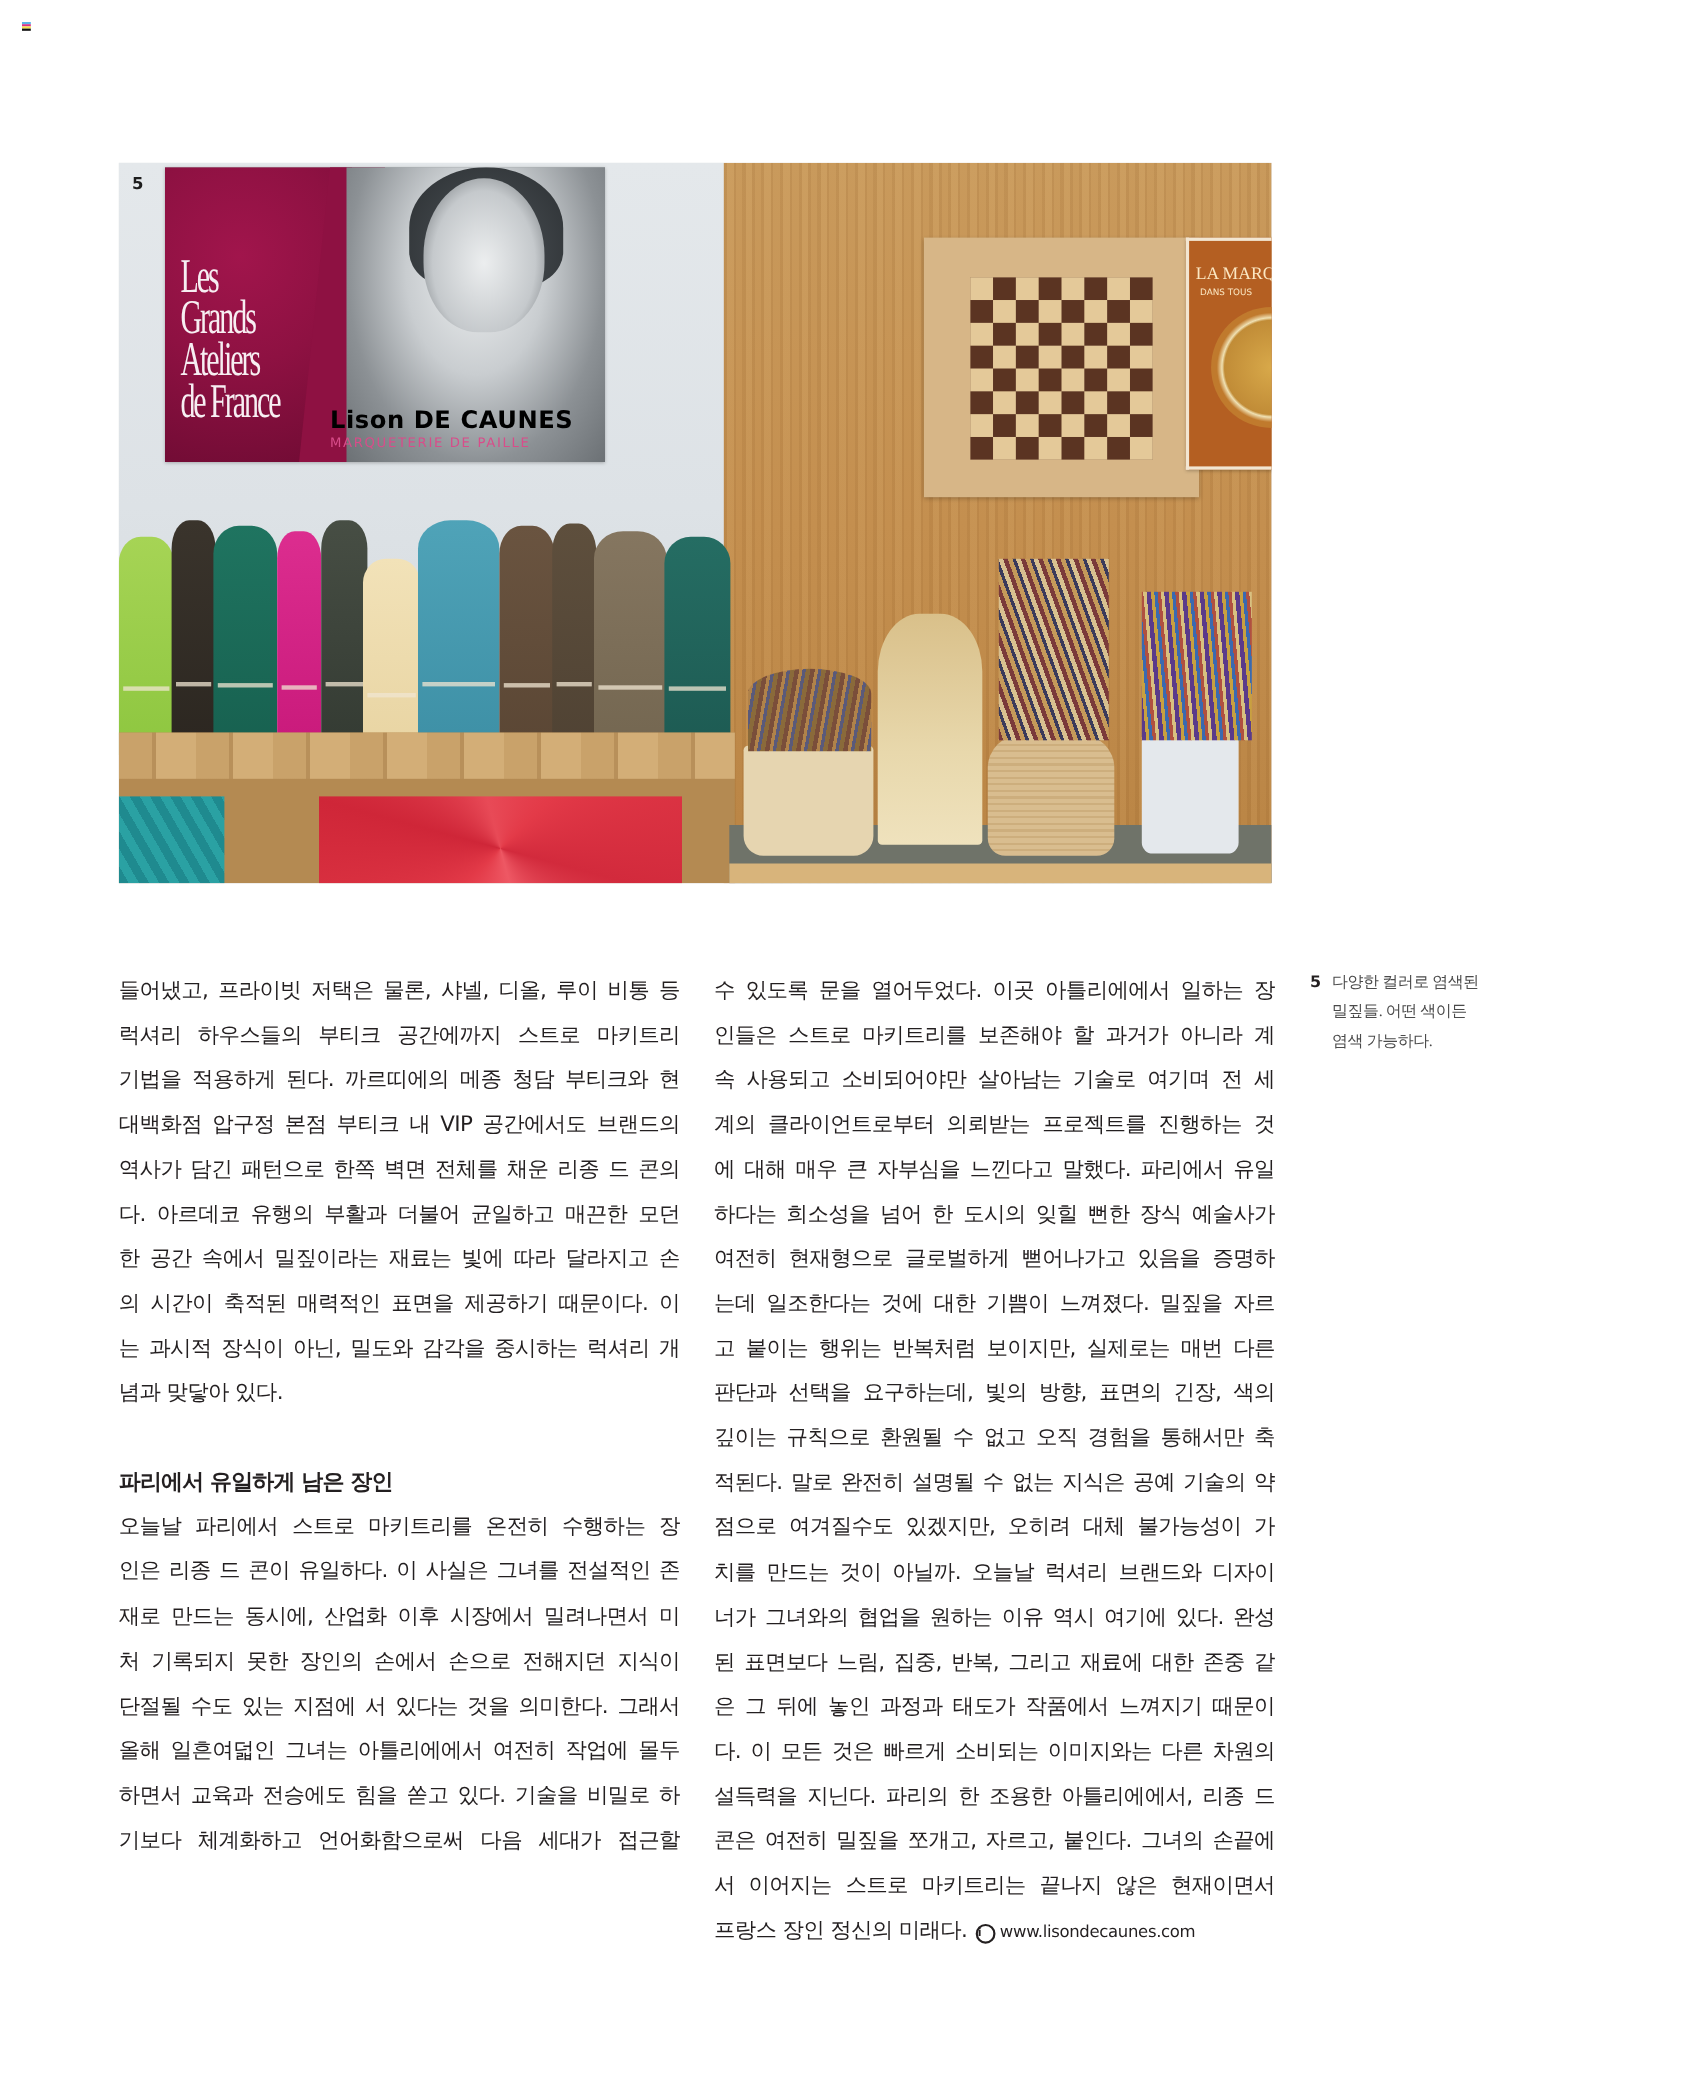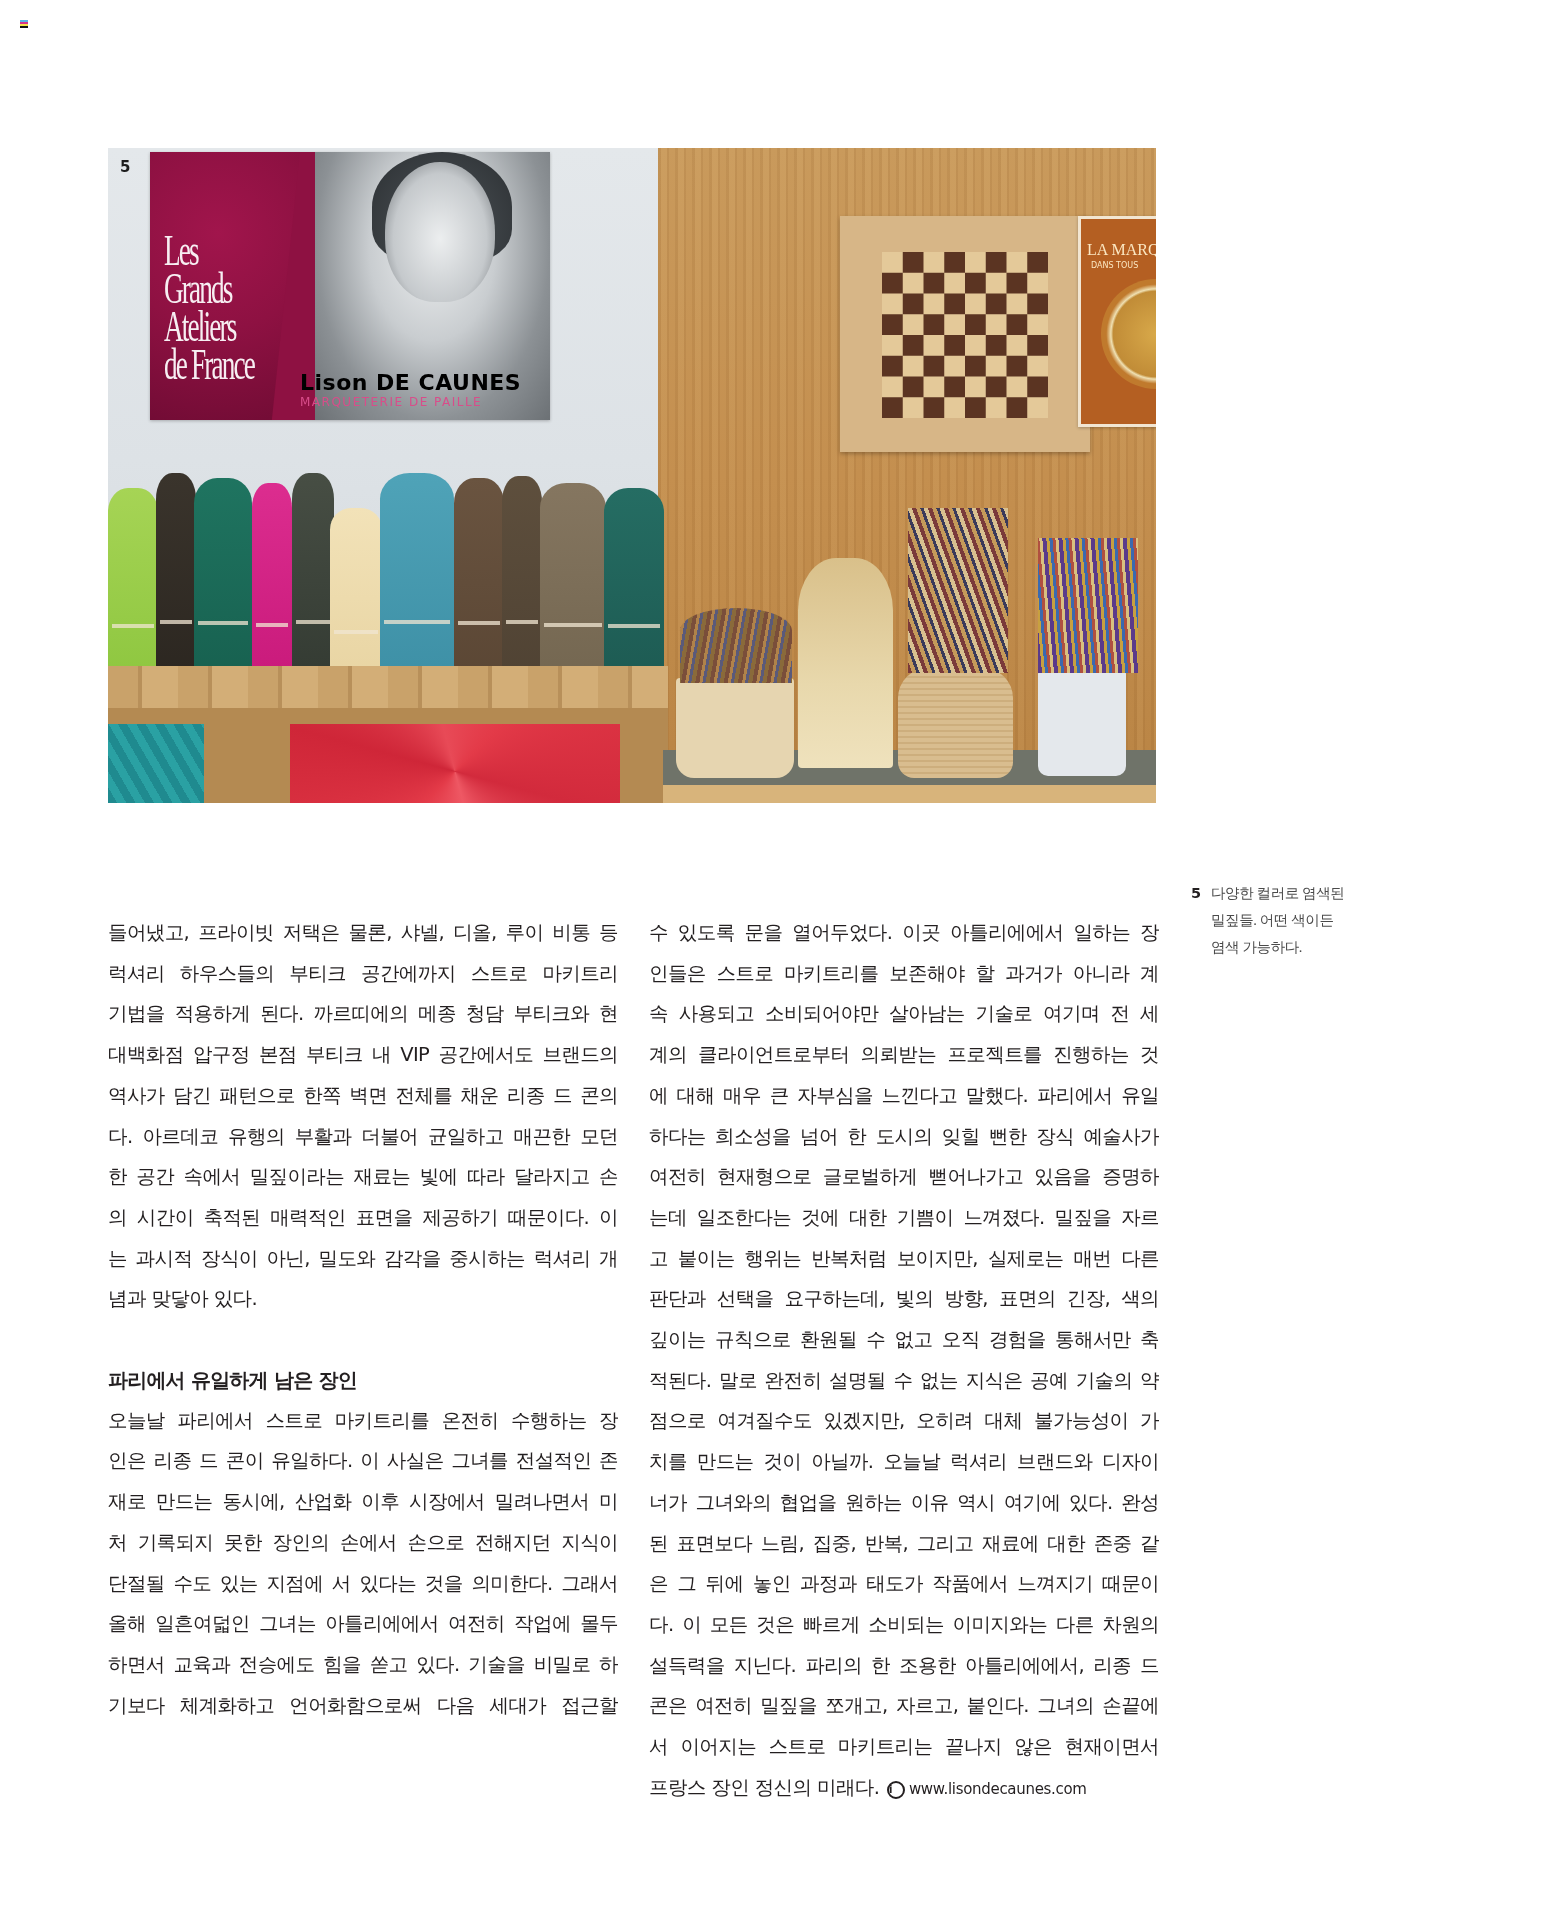--- a/index.html
+++ b/index.html
@@ -57,21 +57,21 @@
   .cabinet .teal { position: absolute; left: 0; top: 58px; width: 96px; height: 79px;
      background: repeating-linear-gradient(60deg, #1f8a8f 0 8px, #2aa1a3 8px 16px); }
   .cabinet .red { position: absolute; left: 182px; top: 58px; width: 330px; height: 79px;
      background: conic-gradient(from 45deg at 50% 60%, #e33a48, #d22a3c, #ee5864, #e33a48, #cf2638, #e84a57, #e33a48); }
 
   .shelf-right { position: absolute; left: 555px; top: 602px; width: 493px; height: 53px; background: #6f7369; }
   .shelf-right .edge { position: absolute; left: 0; bottom: 0; width: 493px; height: 18px; background: #d8b47b; }
   .basket { position: absolute; }
 
   
-  .col { position: absolute; top: 880px; width: 510px; font-size: 19.5px; line-height: 40.7px; text-align: justify; letter-spacing: -0.6px; word-break: keep-all; margin-top: 33px; }
+  .col { position: absolute; top: 880px; width: 510px; font-size: 19.5px; line-height: 40.7px; text-align: justify; letter-spacing: -0.6px; word-break: keep-all; }
   .col-left { left: 108px; }
   .col-mid { left: 649px; }
   .col p { margin: 0; }
   .col .line { display: block; text-align: justify; text-align-last: justify; white-space: nowrap; }
   .col .line.last { text-align-last: left; }
   .subhead { font-weight: bold; font-size: 20px; margin-top: 40px; line-height: 40.7px; display: block; letter-spacing: -0.8px; }
   .url { font-size: 15px; letter-spacing: -0.3px; }
   .info-icon { display: inline-block; width: 14px; height: 14px; border: 2px solid #231f20; border-radius: 50%; font-size: 10px; line-height: 14px; text-align: center; font-weight: bold; vertical-align: 1px; margin: 0 4px 0 2px; }
 
   .caption { position: absolute; left: 1191px; top: 880px; width: 170px; font-size: 14.5px; line-height: 27px; color: #4a4a4a; letter-spacing: -0.4px; }

